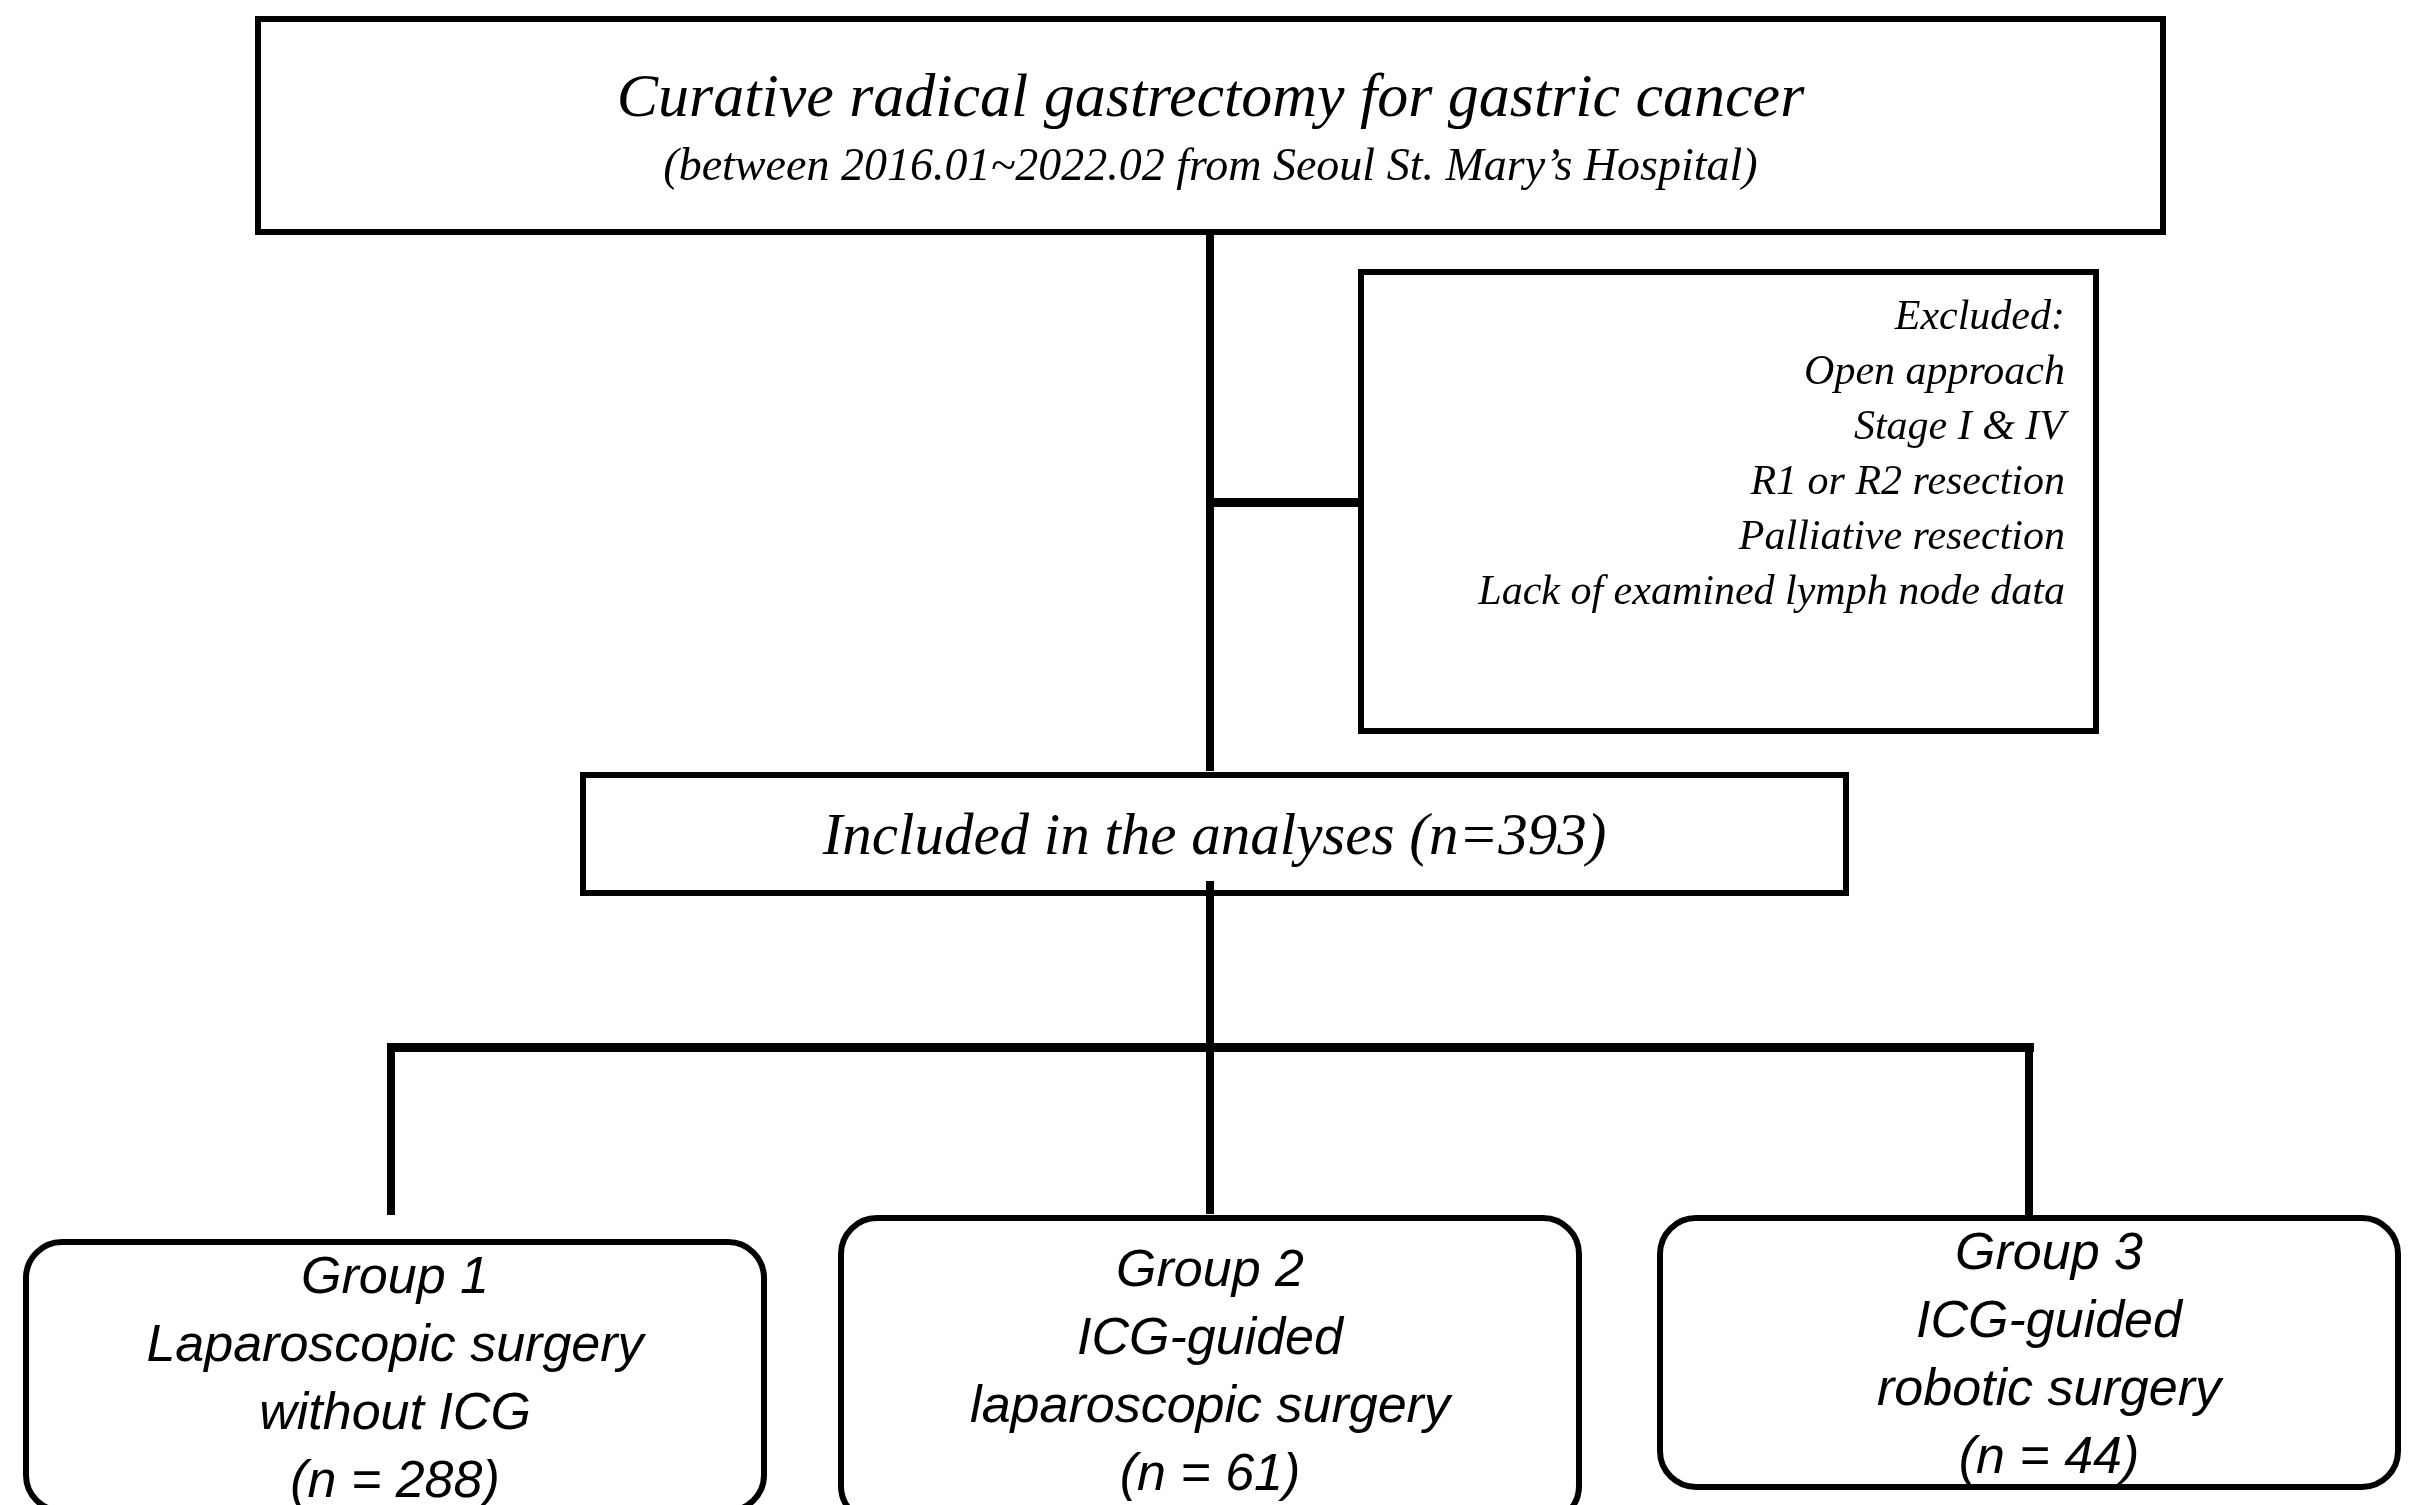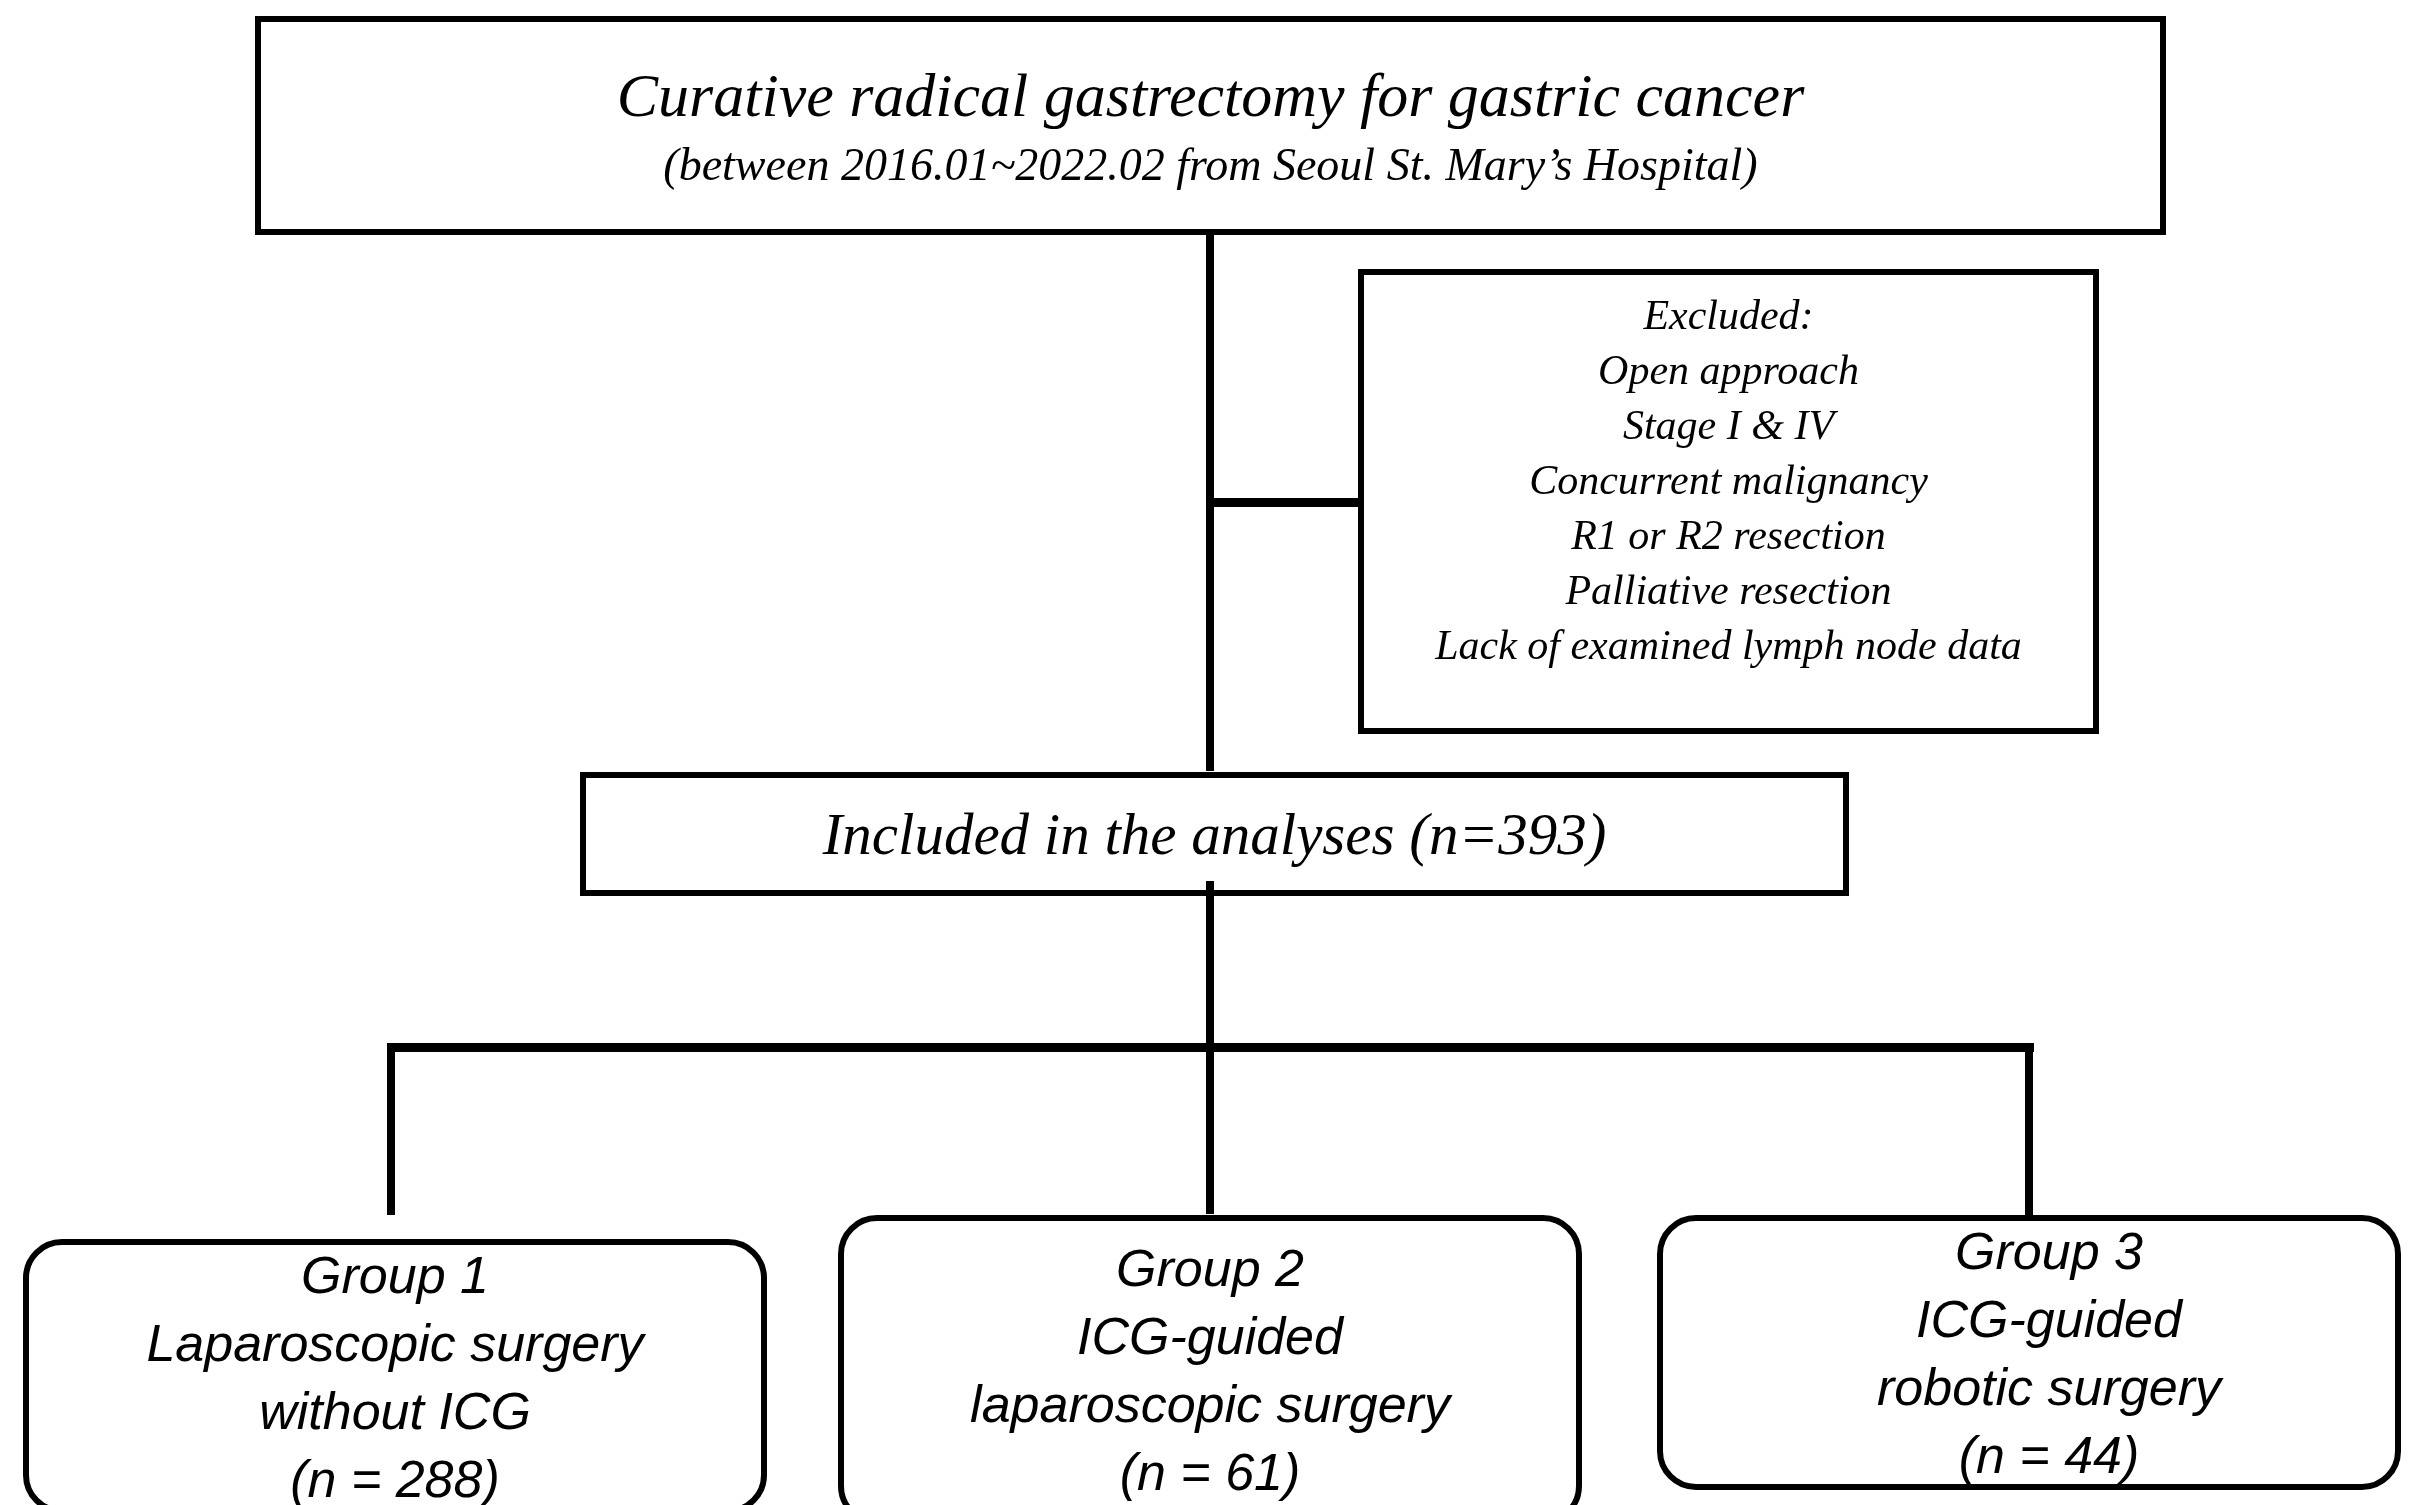--- a/index.html
+++ b/index.html
@@ -53,21 +53,21 @@
     line-height: 62px;
     white-space: nowrap;
   }
   .excluded-inner {
     padding: 13.3px 28px;
   }
   .excluded-line {
     font-size: 42px;
     line-height: 55px;
     white-space: nowrap;
-    text-align: center;
+    text-align: right;
   }
   .included-label {
     font-size: 59px;
     white-space: nowrap;
   }
   .group-box {
     border-radius: 39px;
   }
   .group-line {
     font-size: 52px;
@@ -88,21 +88,20 @@
   </div>
 
   <div class="line" style="left:1206px; top:235px; width:8.1px; height:536px;"></div>
 
   <div class="line" style="left:1209px; top:498px; width:149px; height:9px;"></div>
 
   <div class="box excluded-inner" style="left:1358px; top:269px; width:741px; height:465px;">
     <div class="serif excluded-line">Excluded:</div>
     <div class="serif excluded-line">Open approach</div>
     <div class="serif excluded-line">Stage I &amp; IV</div>
-    <div class="serif excluded-line">Concurrent malignancy</div>
     <div class="serif excluded-line">R1 or R2 resection</div>
     <div class="serif excluded-line">Palliative resection</div>
     <div class="serif excluded-line">Lack of examined lymph node data</div>
   </div>
 
   <div class="box" style="left:580px; top:772px; width:1269px; height:124px;">
     <div class="center-stack">
       <div class="serif included-label">Included in the analyses (n=393)</div>
     </div>
   </div>

